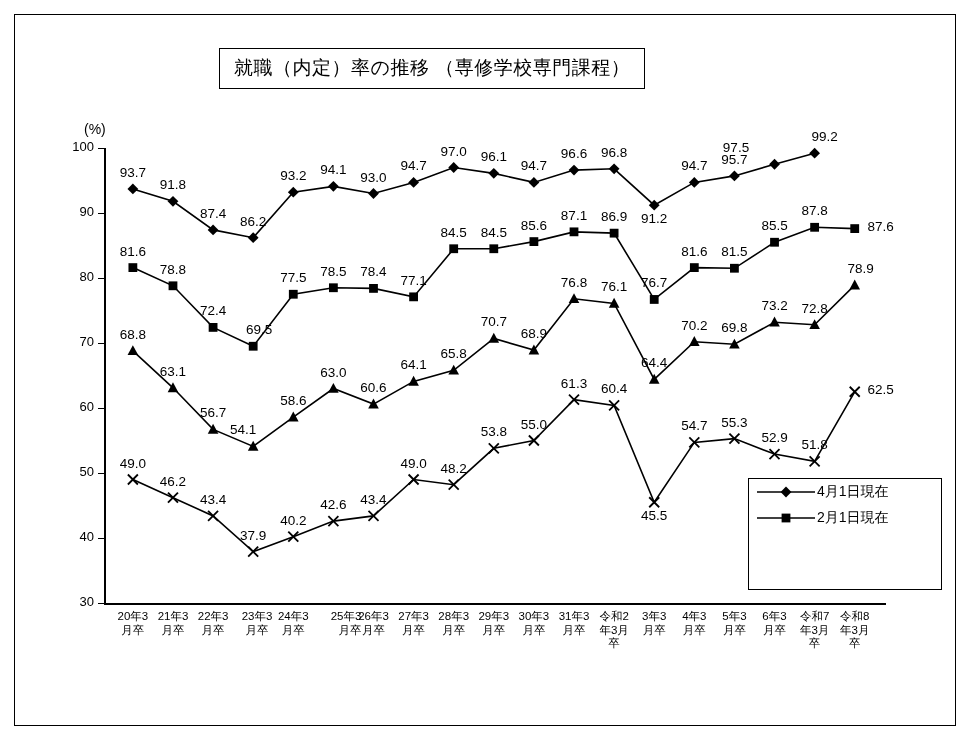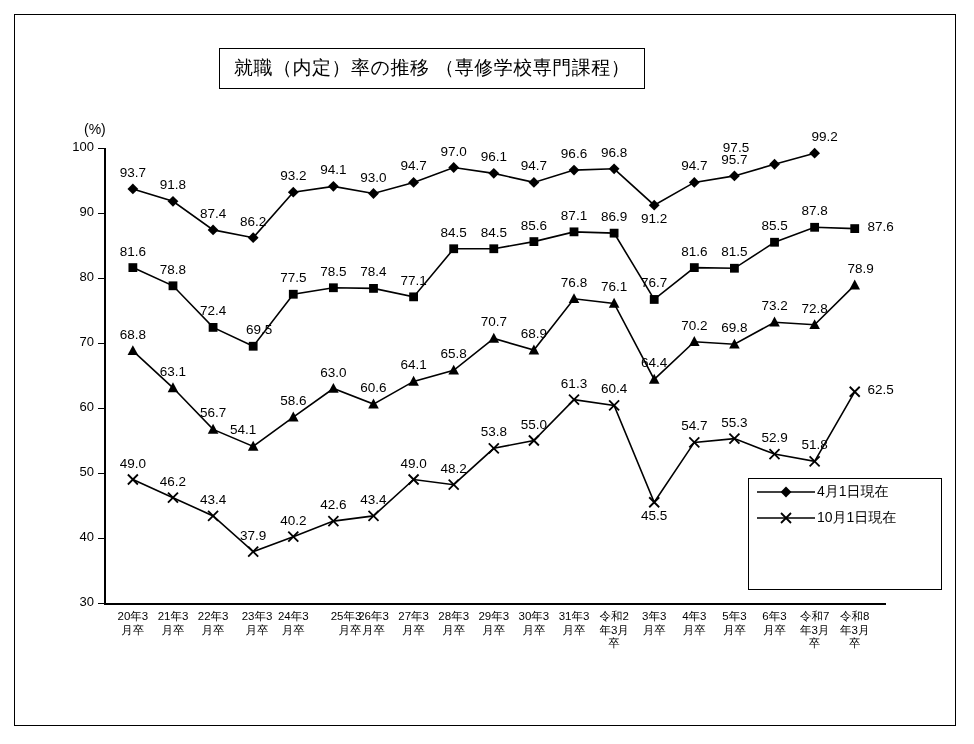--- a/index.html
+++ b/index.html
@@ -421,21 +421,18 @@
           <line x1="2" y1="10" x2="60" y2="10" stroke="#000" stroke-width="1.6"></line>
           <polygon points="31,4.6 36.4,10 31,15.4 25.6,10" fill="#000"></polygon>
         </svg>
       </div>
       <div class="legend-txt">4月1日現在</div>
     </div>
     <div class="legend-row">
       <div class="legend-sym">
         <svg width="62" height="20">
           <line x1="2" y1="10" x2="60" y2="10" stroke="#000" stroke-width="1.6"></line>
-          <g>
-            <line x1="26" y1="5" x2="36" y2="15" stroke="#000" stroke-width="1.8"></line>
-            <line x1="26" y1="15" x2="36" y2="5" stroke="#000" stroke-width="1.8"></line>
-          </g>
+          <rect x="26.6" y="5.6" width="8.8" height="8.8" fill="#000"></rect>
         </svg>
       </div>
-      <div class="legend-txt">10月1日現在</div>
+      <div class="legend-txt">2月1日現在</div>
     </div>
   </div>
 
 </body></html>

